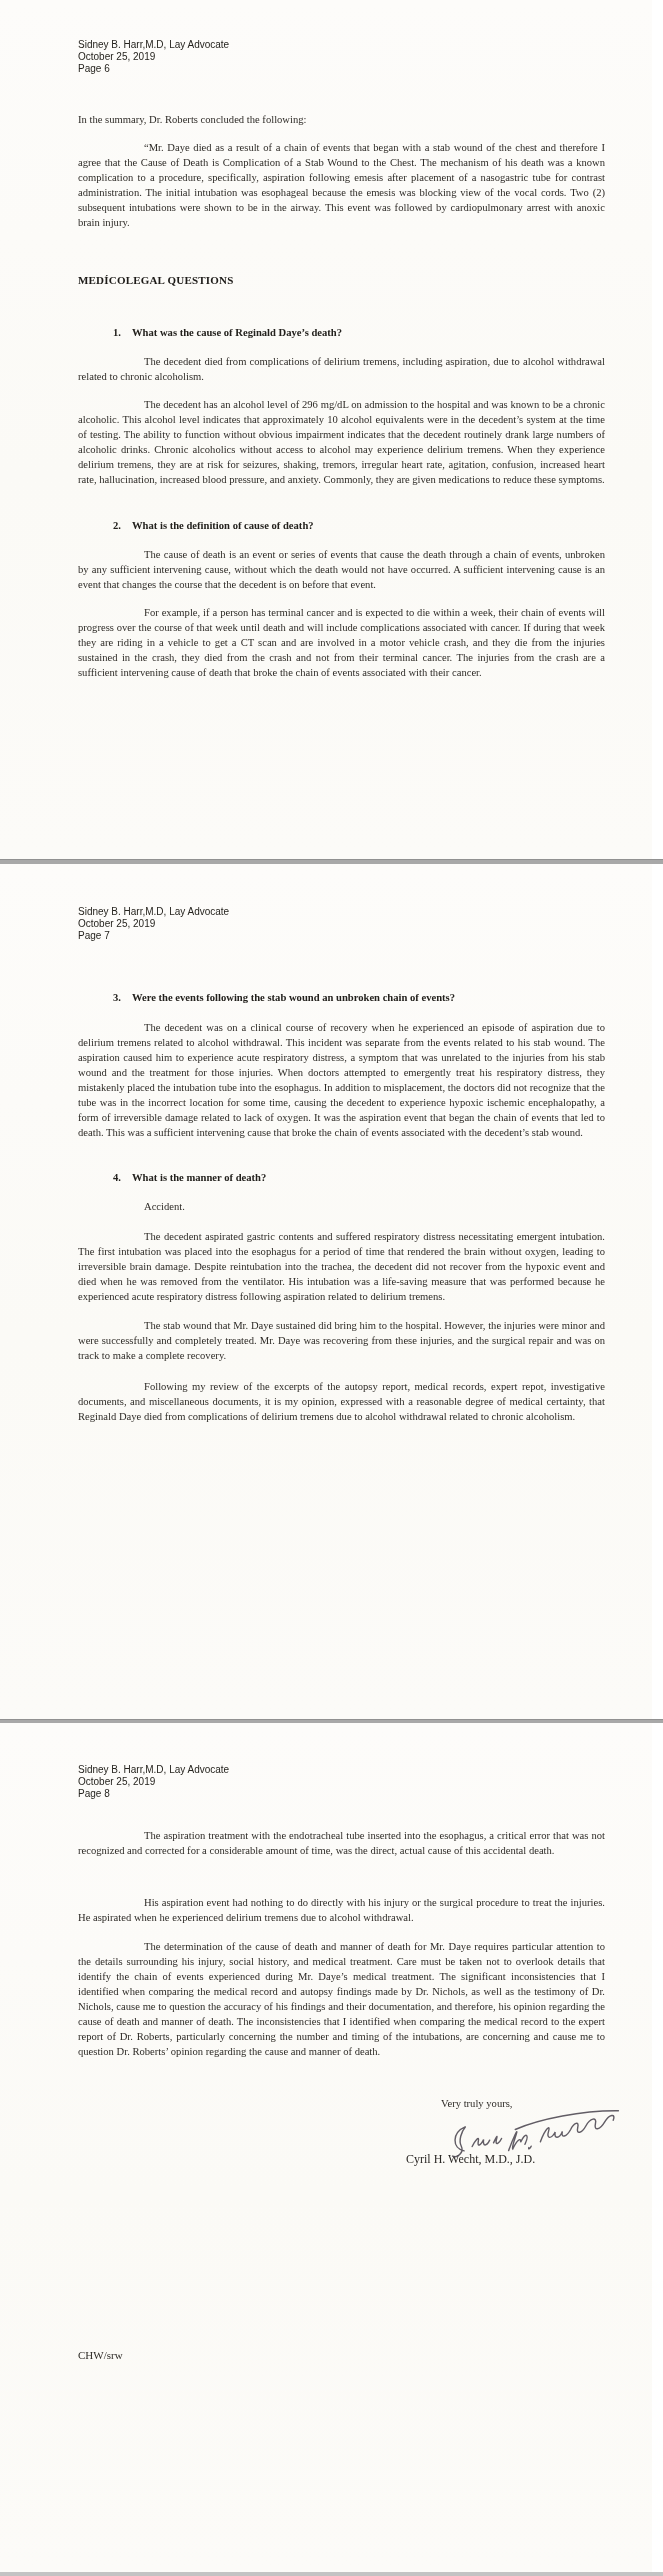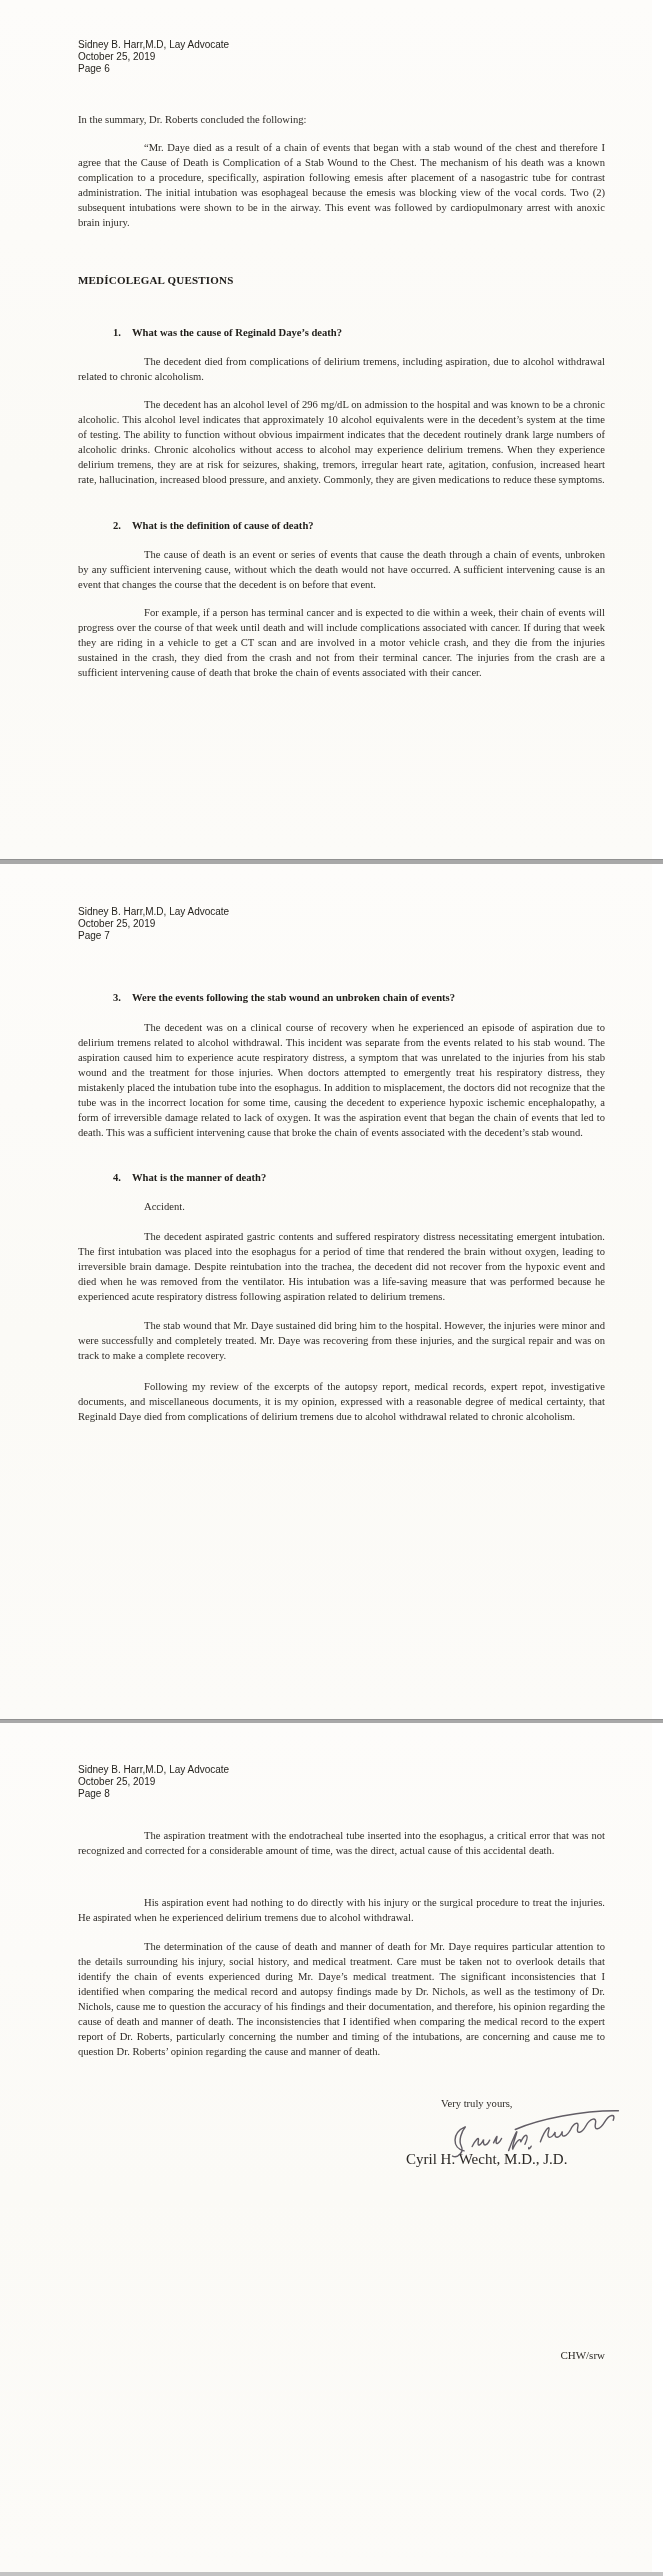--- a/index.html
+++ b/index.html
@@ -22,26 +22,26 @@
   .no-indent{text-indent:0;}
   .section-heading{font-family:"Liberation Serif",serif;font-weight:bold;font-size:11px;
                    letter-spacing:0.2px;color:#1d1b18;margin:0;}
   .question{display:flex;font-weight:bold;color:#23211d;margin-left:35px;text-align:left;}
   .q-num{flex:none;width:19px;}
   .answer{margin:0;margin-left:66px;text-indent:0;text-align:left;}
 
   .closing{margin:0;margin-left:363px;text-indent:0;text-align:left;}
   .signature{display:block;margin-left:336px;margin-top:0;margin-bottom:-12.5px;
              width:242px;height:48px;transform:rotate(-5deg);opacity:.88;}
-  .sig-name{margin:0;margin-left:328px;text-indent:0;text-align:left;font-size:15px;color:#2a2724;}
+  .sig-name{margin:0;margin-left:328px;text-indent:0;text-align:left;font-size:12px;color:#2a2724;}
   .initials{margin:0;text-indent:0;text-align:left;font-size:11px;}
 
   .mt17{margin-top:13.3px;} .mt18{margin-top:14px;} .mt19{margin-top:15px;} .mt20{margin-top:15.6px;}
   .mt38{margin-top:30px;} .mt40{margin-top:31px;} .mt47{margin-top:37px;} .mt48{margin-top:37px;}
-  .mt55{margin-top:43px;} .mt62{margin-top:48px;} .mt8{margin-top:6.2px;} .mt232{margin-top:181px;text-align:right;}
+  .mt55{margin-top:43px;} .mt62{margin-top:48px;} .mt8{margin-top:6.2px;} .mt232{margin-top:181px;}
 </style>
 </head>
 <body>
 
 <div class="doc">
 
   <section class="page page-6">
     <div class="header">
       <div>Sidney B. Harr,M.D, Lay Advocate</div>
       <div>October 25, 2019</div>

